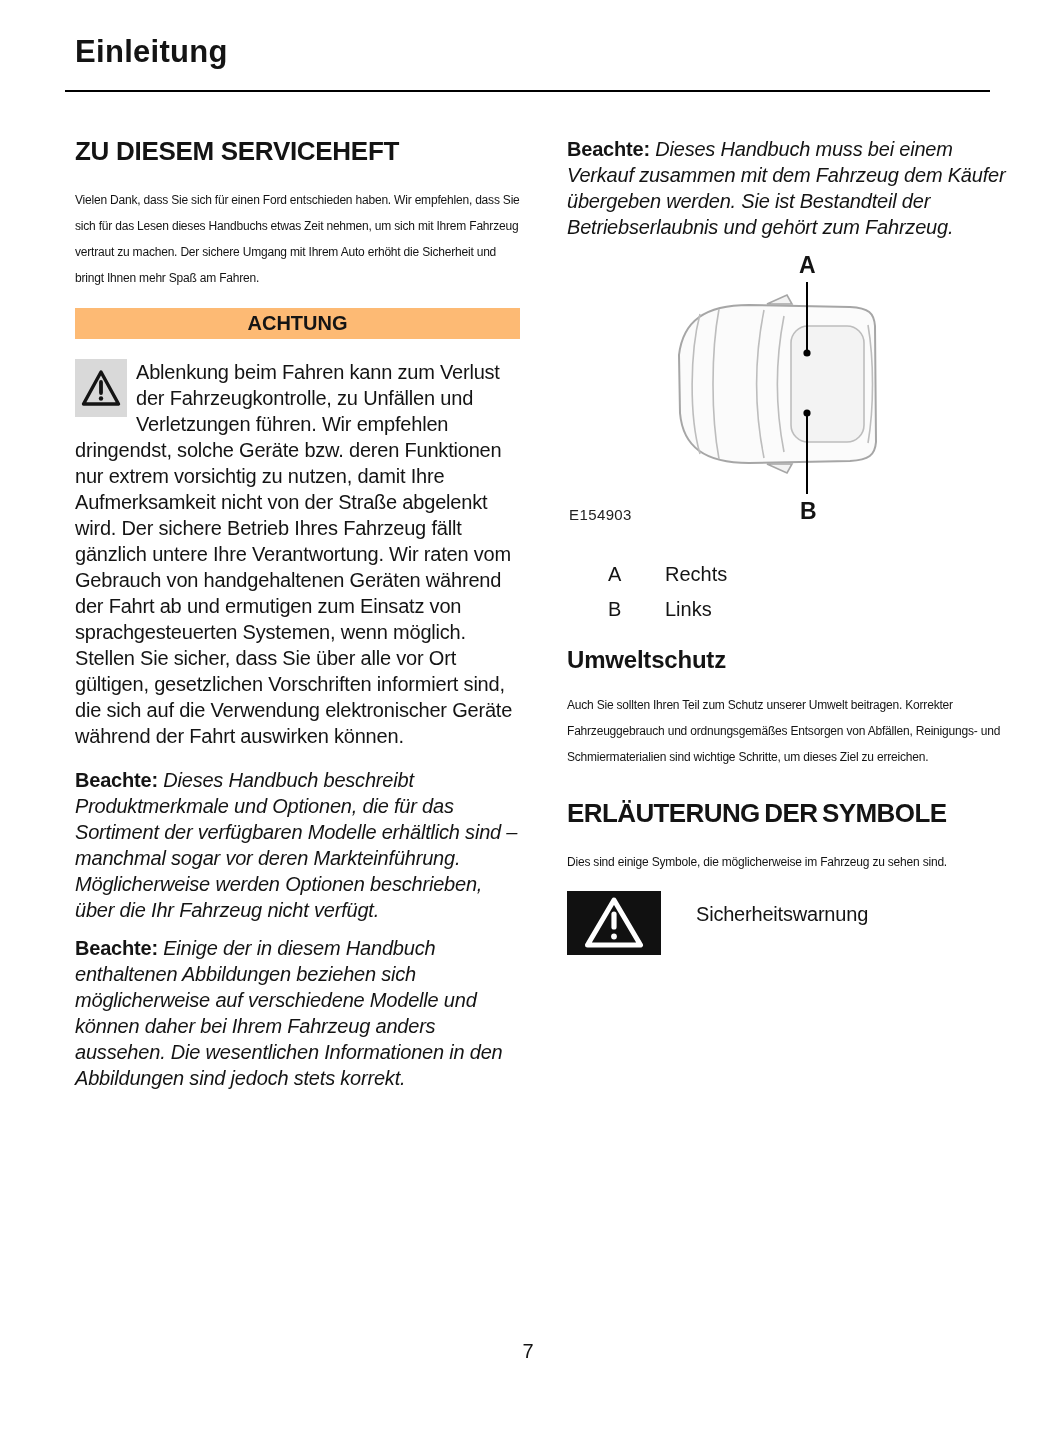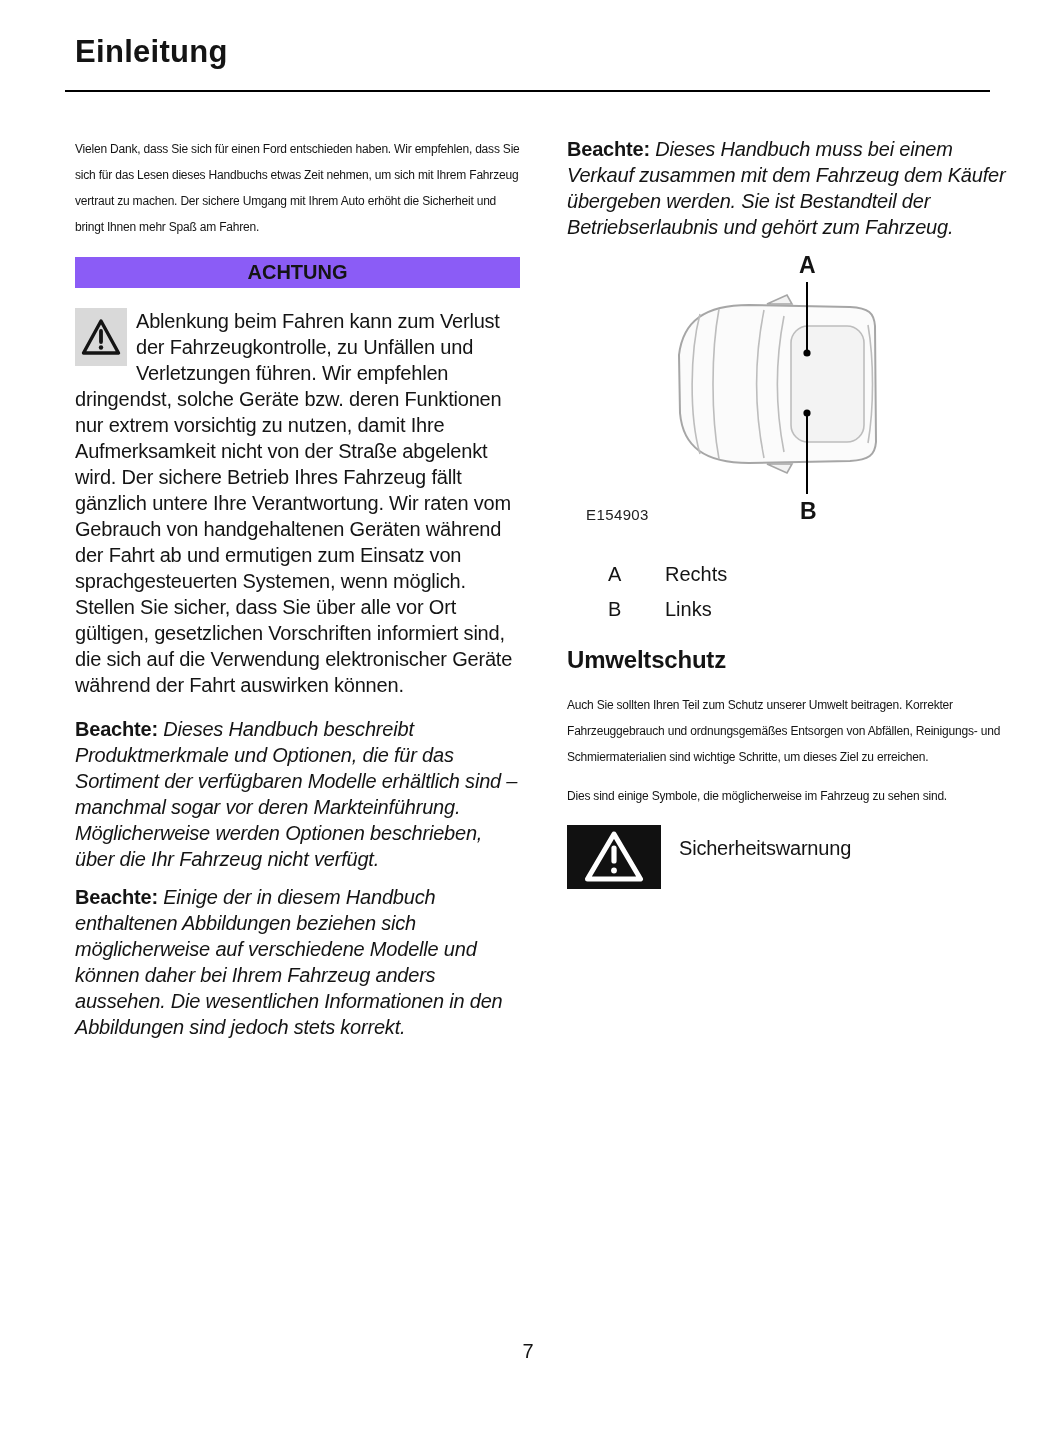--- a/index.html
+++ b/index.html
@@ -58,21 +58,21 @@
     margin: 0 0 12px 0;
   }
   .note-label { font-weight: 700; }
   .note-text { font-style: italic; }
   .note.spaced { margin-top: 18px; }
 
   
   .warning { margin-top: 17px; margin-bottom: 13px; }
   .warning::after { content: ""; display: block; clear: both; }
   .warn-header {
-    background: #8b5cf6;
+    background: #fdba74;
     text-align: center;
     font-weight: 700;
     font-size: 20px;
     padding: 4px 0;
   }
   .warn-body {
     font-size: 20px;
     line-height: 26px;
     letter-spacing: -0.2px;
     padding-top: 20px;
@@ -87,29 +87,29 @@
     justify-content: center;
     margin: 0 9px 3px 0;
   }
 
   
   .figure { position: relative; height: 295px; margin-top: 12px; }
   .fig-svg { position: absolute; left: 0; top: 0; }
   .fig-label { position: absolute; font-size: 23px; font-weight: 700; }
   .fig-label.a { left: 232px; top: 0; }
   .fig-label.b { left: 233px; top: 246px; }
-  .fig-code { position: absolute; left: 19px; top: 254px; font-size: 15px; color: #222; letter-spacing: 0.4px; }
+  .fig-code { position: absolute; left: 2px; top: 254px; font-size: 15px; color: #222; letter-spacing: 0.4px; }
 
   
   .legend { margin-top: 14px; }
   .legend-row { padding-left: 41px; font-size: 20px; line-height: 26px; margin-bottom: 9px; display: flex; }
   .legend-key { width: 57px; flex: 0 0 57px; }
 
   
-  .symbol-row { display: flex; align-items: center; gap: 18px; margin-top: 16px; }
+  .symbol-row { display: flex; align-items: center; gap: 35px; margin-top: 16px; }
   .symbol-icon { width: 94px; height: 64px; flex: 0 0 94px; }
   .symbol-label { font-size: 20px; letter-spacing: -0.2px; margin-top: -18px; }
 
   
   .page-number {
     position: absolute;
     left: 0; right: 0;
     top: 1340px;
     text-align: center;
     font-size: 20px;
@@ -121,20 +121,21 @@
 <div class="page">
 
   <header>
     <h1 class="page-title">Einleitung</h1>
     <hr class="header-rule">
   </header>
 
   <div class="columns">
 
     <div class="col">
+      <h2 class="section">ZU DIESEM SERVICEHEFT</h2>
 
       <p class="body">Vielen Dank, dass Sie sich für einen Ford entschieden haben. Wir empfehlen, dass Sie sich für das Lesen dieses Handbuchs etwas Zeit nehmen, um sich mit Ihrem Fahrzeug vertraut zu machen. Der sichere Umgang mit Ihrem Auto erhöht die Sicherheit und bringt Ihnen mehr Spaß am Fahren.</p>
 
       <div class="warning">
         <div class="warn-header">ACHTUNG</div>
         <div class="warn-body">
           <span class="warn-icon">
             <svg width="40" height="42" viewBox="0 0 40 42" aria-hidden="true">
               <path d="M20 5 L37.5 37 H2.5 Z" fill="none" stroke="#141414" stroke-width="3.4" stroke-linejoin="round"></path>
               <path d="M20 15 v11" stroke="#141414" stroke-width="3.8" stroke-linecap="round"></path>
@@ -199,20 +200,21 @@
         </div>
         <div class="legend-row">
           <span class="legend-key">B</span>
           <span class="legend-value">Links</span>
         </div>
       </div>
 
       <h3 class="subsection">Umweltschutz</h3>
       <p class="body">Auch Sie sollten Ihren Teil zum Schutz unserer Umwelt beitragen. Korrekter Fahrzeuggebrauch und ordnungsgemäßes Entsorgen von Abfällen, Reinigungs- und Schmiermaterialien sind wichtige Schritte, um dieses Ziel zu erreichen.</p>
 
+      <h2 class="section tight">ERLÄUTERUNG DER SYMBOLE</h2>
       <p class="body">Dies sind einige Symbole, die möglicherweise im Fahrzeug zu sehen sind.</p>
 
       <div class="symbol-row">
         <span class="symbol-icon">
           <svg width="94" height="64" viewBox="0 0 94 64" aria-hidden="true">
             <rect width="94" height="64" fill="#111111"></rect>
             <path d="M47 9 L73.5 54 H20.5 Z" fill="none" stroke="#ffffff" stroke-width="5" stroke-linejoin="round"></path>
             <path d="M47 23 v13" stroke="#ffffff" stroke-width="5.2" stroke-linecap="round"></path>
             <circle cx="47" cy="45.5" r="2.9" fill="#ffffff"></circle>
           </svg>

